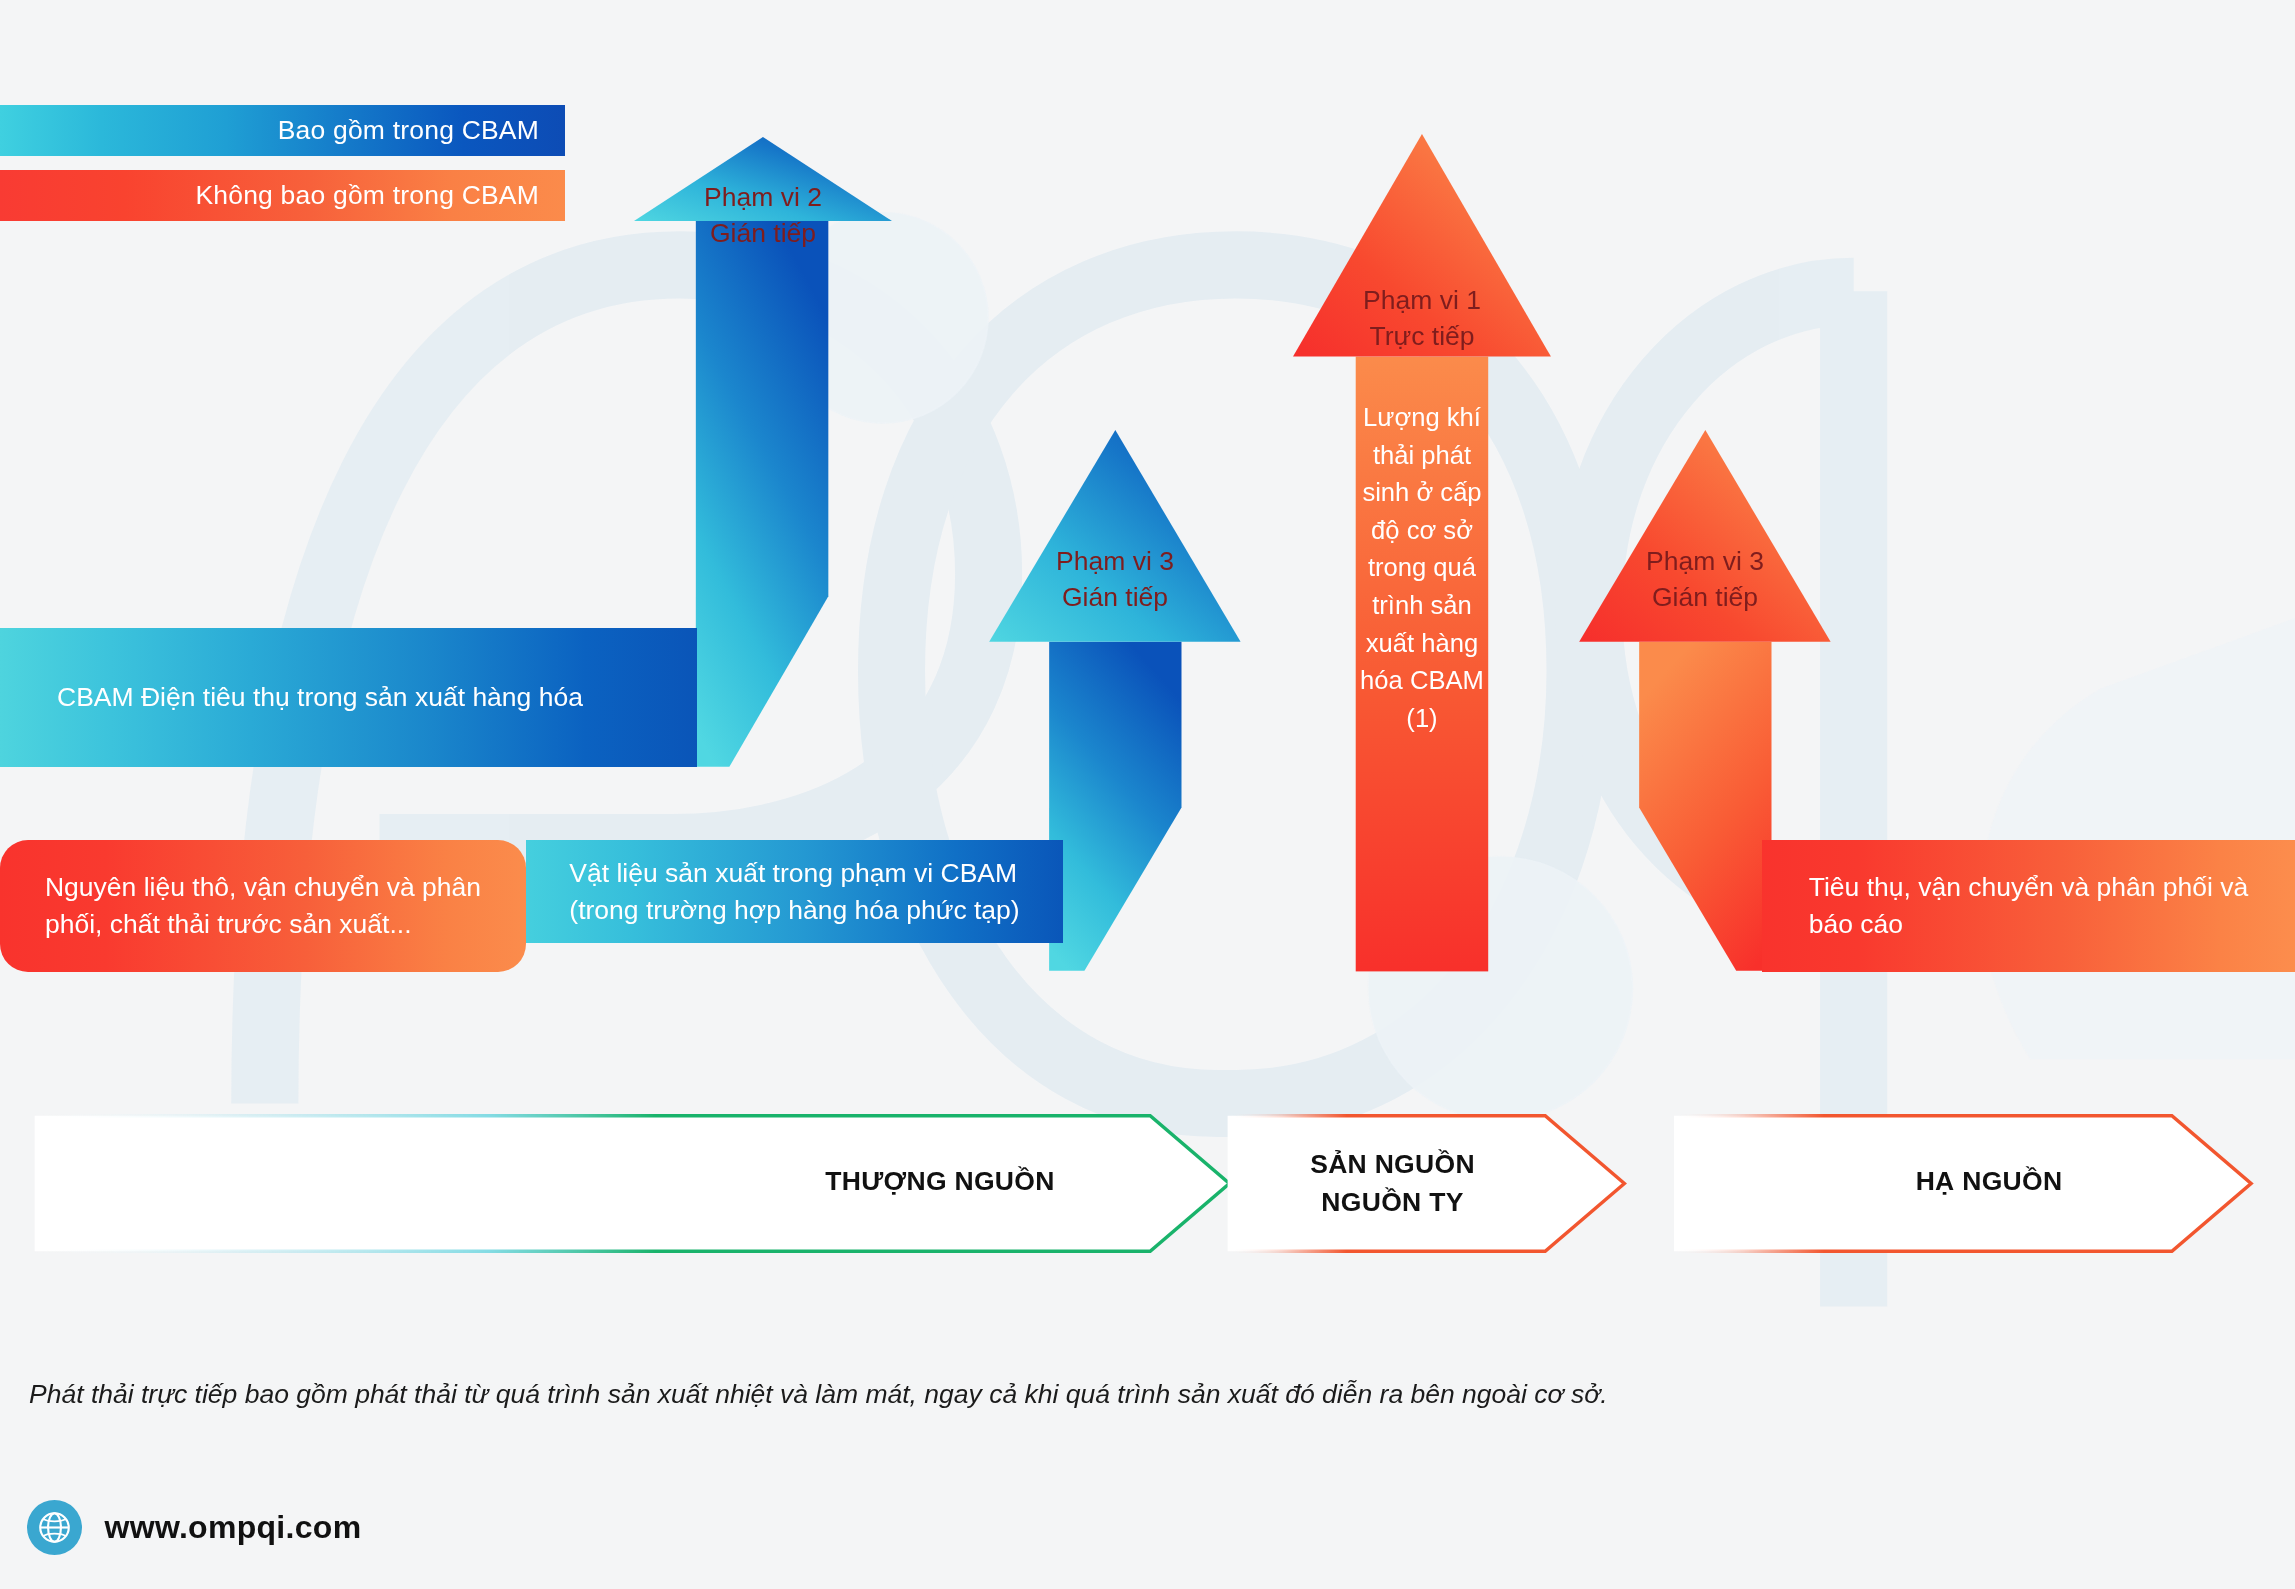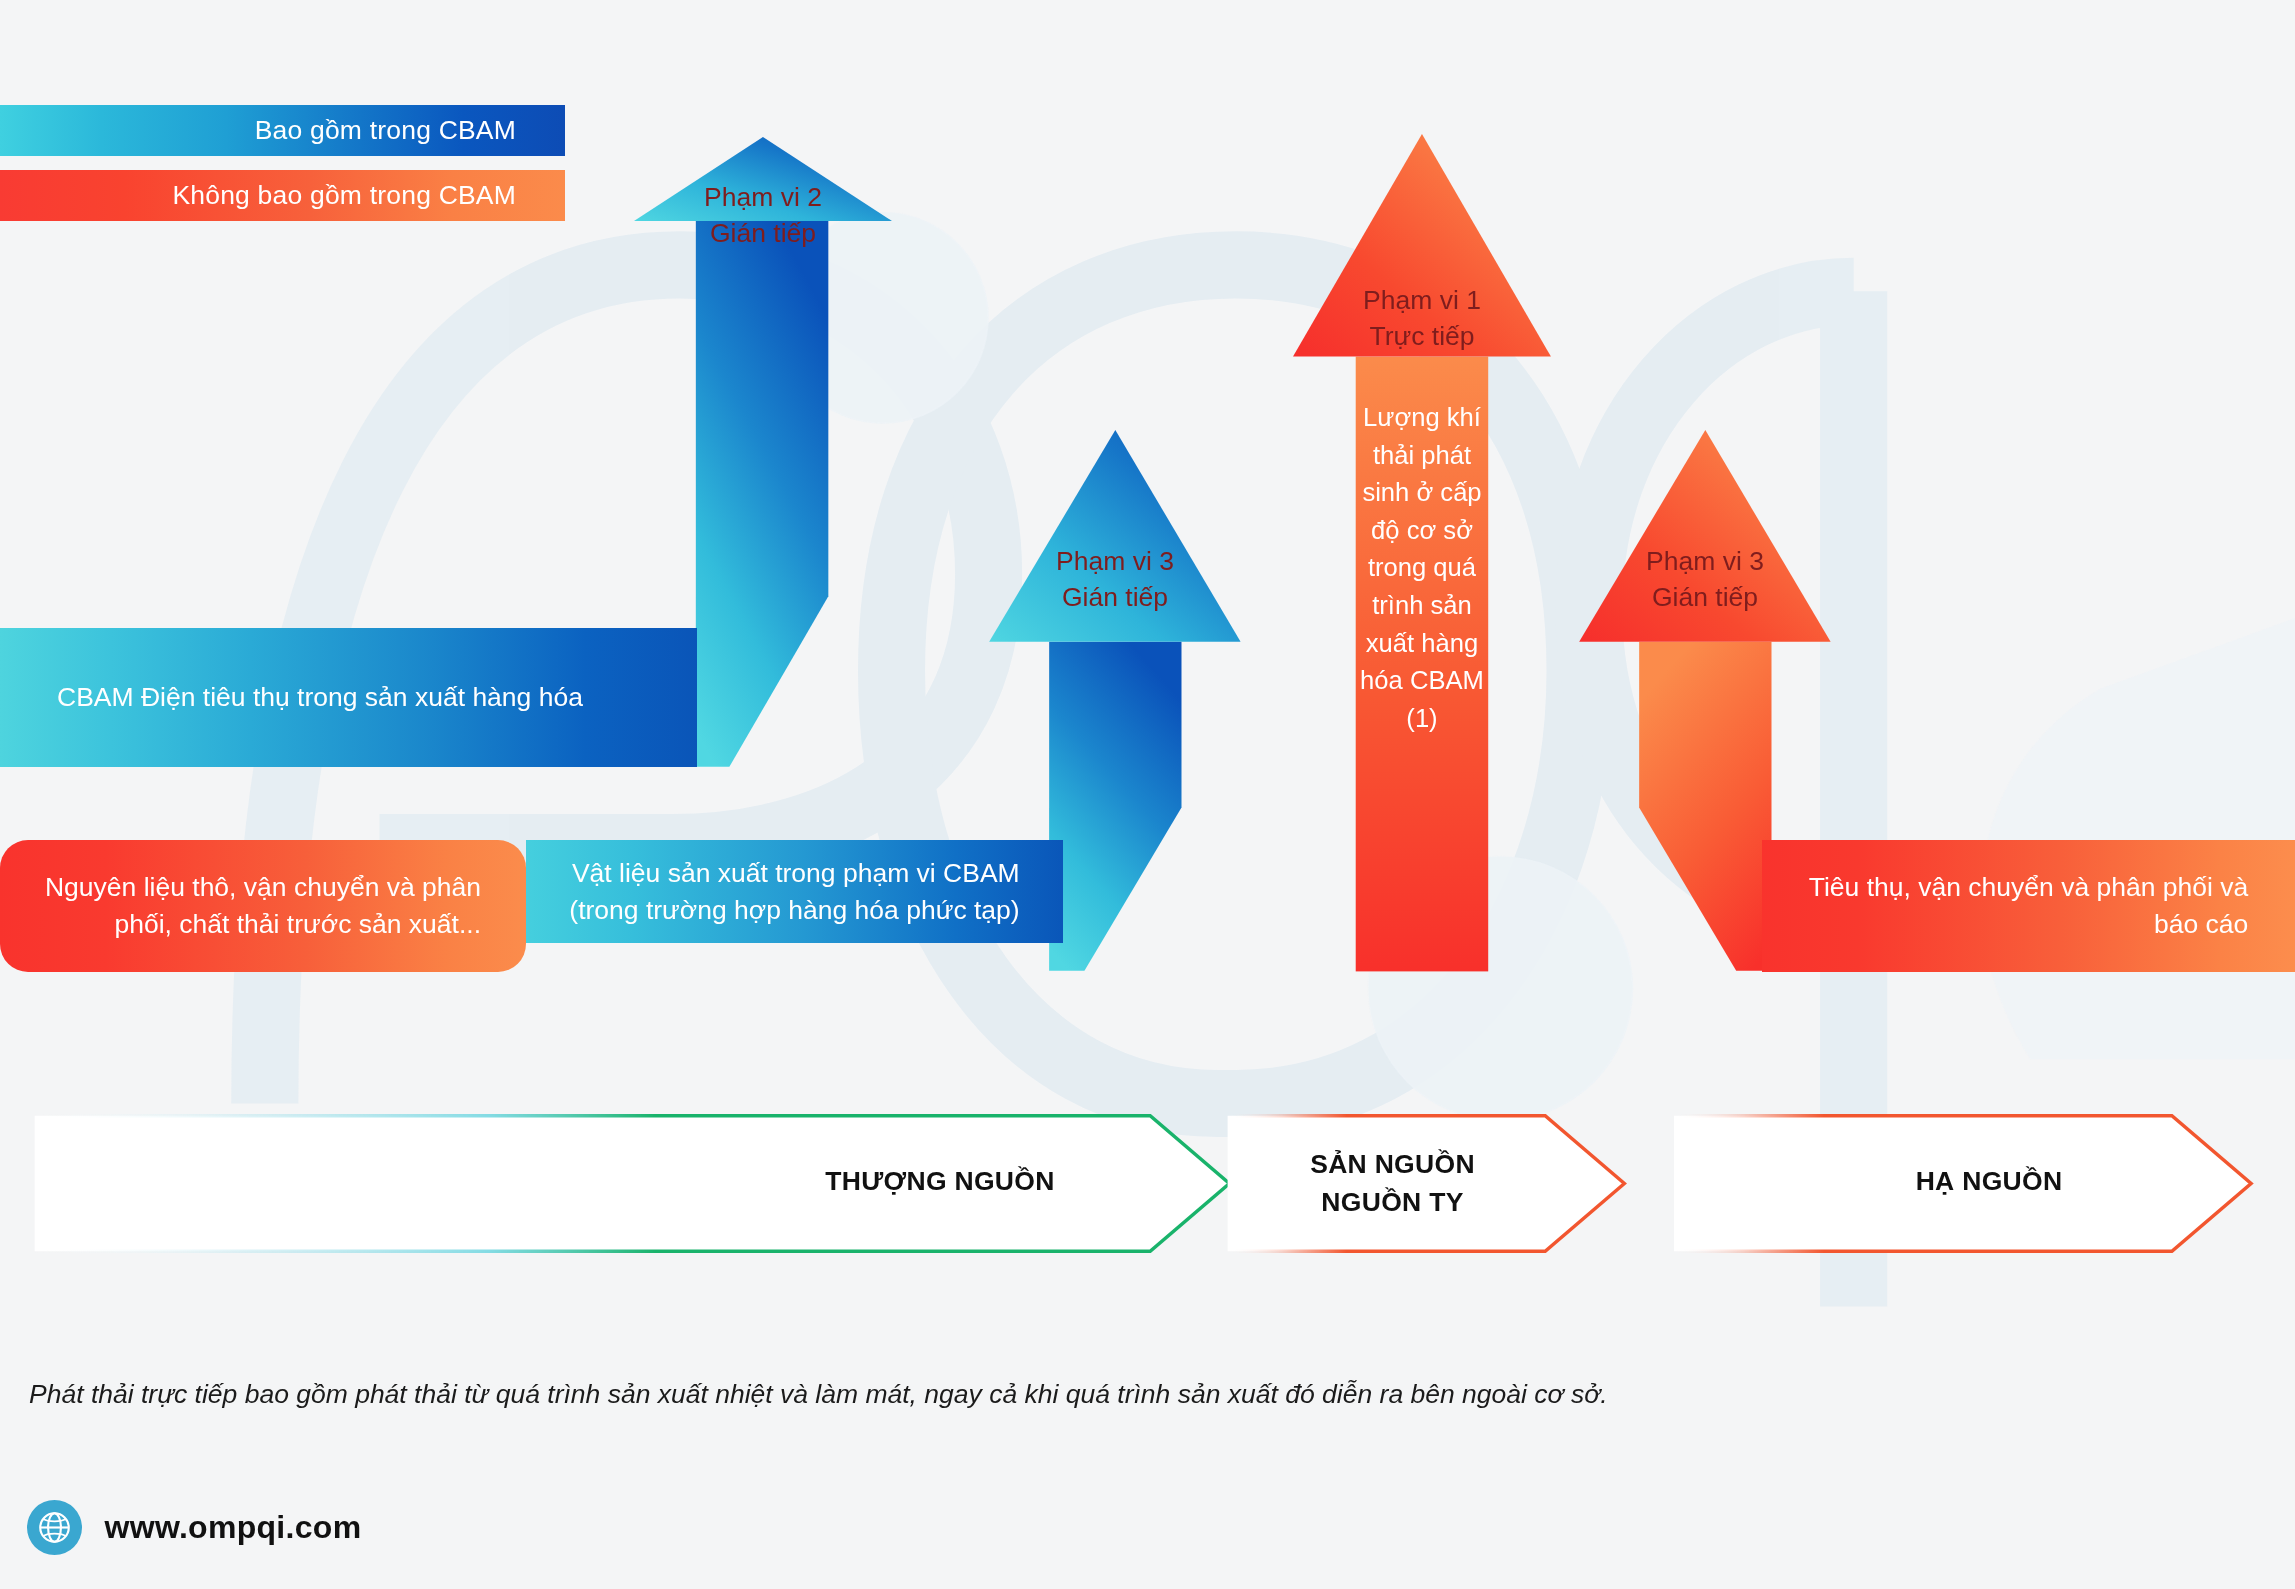--- a/index.html
+++ b/index.html
@@ -17,36 +17,36 @@
   .wm svg{display:block;}
 
   
   .legend-row{
     position:absolute;
     display:flex;align-items:center;justify-content:flex-end;
     color:#ffffff;
     font-size:26.5px;
     letter-spacing:0.2px;
     box-sizing:border-box;
-    padding-right:49px;
+    padding-right:26px;
   }
   .legend-included{
     left:0;top:105px;width:565px;height:51px;
     background:linear-gradient(90deg,#3fd0e0 0%,#2bb8da 18%,#1f9fd4 40%,#1479c9 62%,#0a57bf 82%,#0d4cb5 100%);
   }
   .legend-excluded{
     left:0;top:170px;width:565px;height:51px;
     background:linear-gradient(90deg,#f93b33 0%,#f9432f 22%,#f7613b 55%,#fa8045 80%,#fb8b4b 100%);
   }
 
   
   .bar{
     position:absolute;
     display:flex;align-items:center;justify-content:center;
-    text-align:right;
+    text-align:left;
     color:#fff;
     font-size:26.5px;
     line-height:1.38;
     box-sizing:border-box;
     padding:0 16px;
   }
   .bar-electricity{
     left:0;top:628px;width:697px;height:139px;
     background:linear-gradient(90deg,#4ed4de 0%,#3cc3dc 16%,#2aaad6 36%,#1a86cb 62%,#0b62c1 84%,#0a55b8 100%);
     justify-content:flex-start;padding-left:57px;

